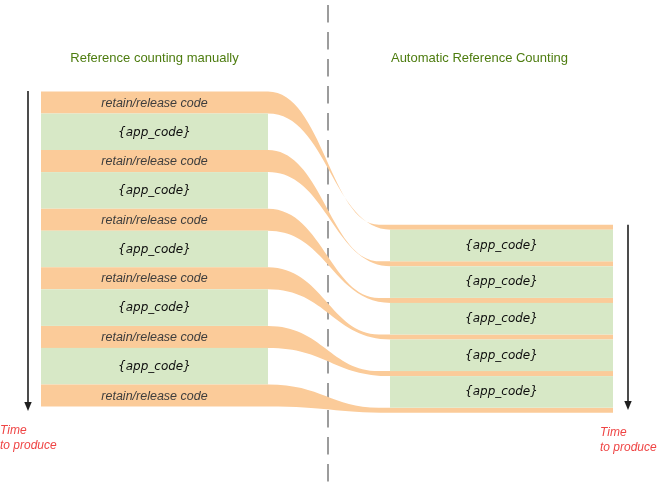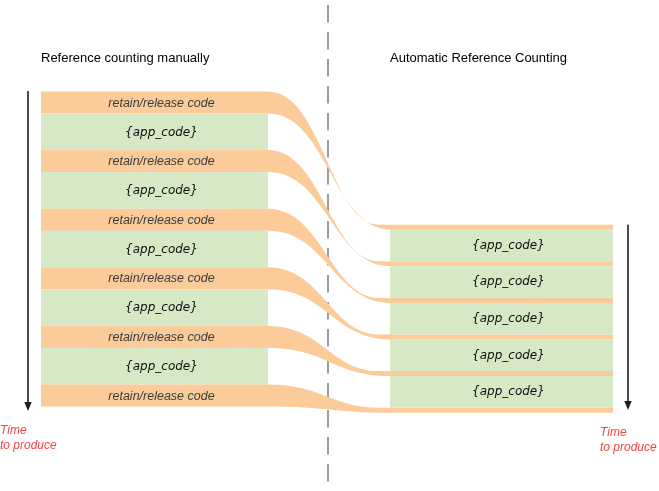--- a/index.html
+++ b/index.html
@@ -2,27 +2,27 @@
 <html><head>
 <meta charset="utf-8">
 <style>
   html,body{margin:0;padding:0;background:#fff;}
   .stage{
     position:relative;width:659px;height:491px;background:#ffffff;overflow:hidden;
     font-family:"Liberation Sans",sans-serif;
   }
   .stage svg{position:absolute;left:0;top:0;}
   .col-title{
-    position:absolute;top:50px;height:16px;line-height:16px;text-align:left;
-    font-size:13px;color:#000000;white-space:nowrap;
+    position:absolute;top:50px;height:16px;line-height:16px;text-align:center;
+    font-size:13px;color:#4d7c0f;white-space:nowrap;
   }
   .col-title.left{left:41px;width:227px;}
-  .col-title.right{left:390px;width:223px;}
+  .col-title.right{left:368px;width:223px;}
   .band-label{
-    position:absolute;text-align:center;font-style:italic;white-space:nowrap;margin-left:7px;
+    position:absolute;text-align:center;font-style:italic;white-space:nowrap;
   }
   .band-label.retain{font-size:12.5px;font-family:"Liberation Sans",sans-serif;}
   .band-label.app{font-size:12px;font-family:"DejaVu Sans",sans-serif;}
   .time-label{
     position:absolute;width:62px;text-align:left;font-style:italic;
     font-size:12px;line-height:15px;color:#ef4444;
   }
   .time-label.left{left:0px;top:423px;}
   .time-label.right{left:600px;top:425px;}
 </style>

